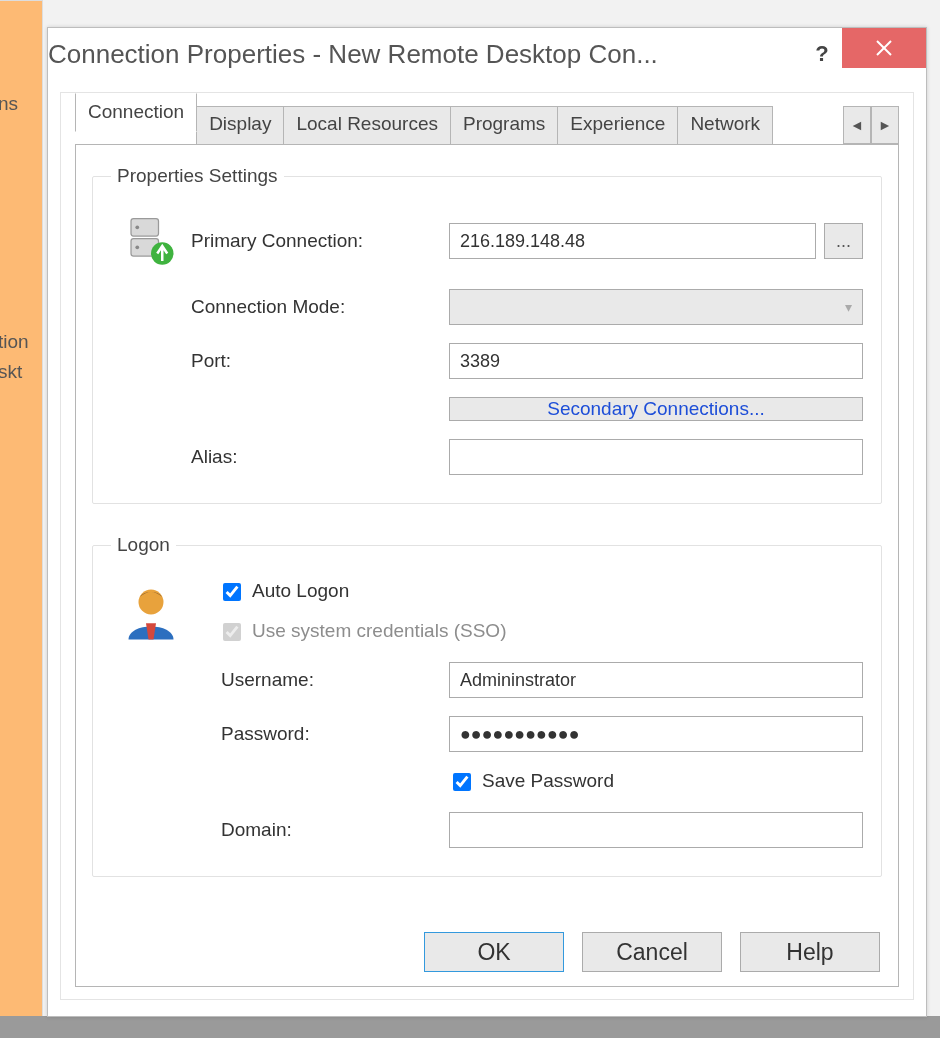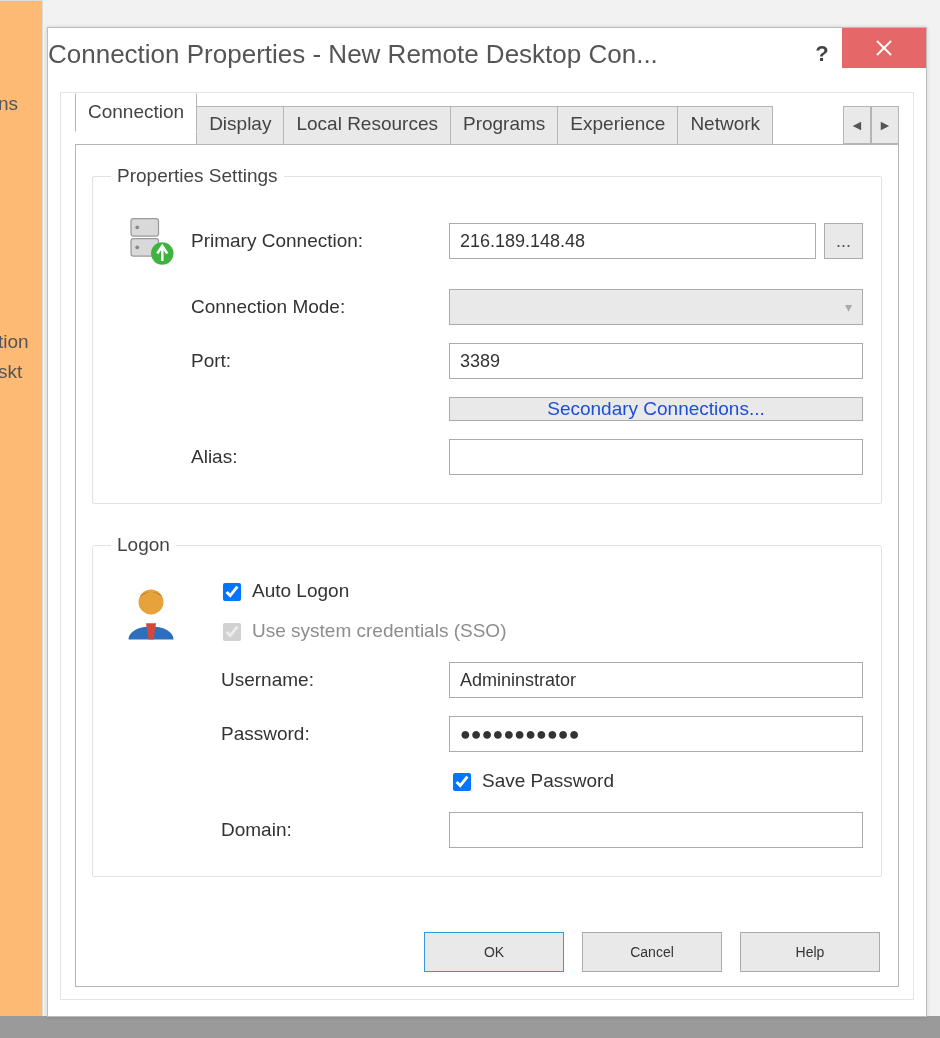--- a/index.html
+++ b/index.html
@@ -175,21 +175,21 @@
   .password-focus{border:1px solid var(--focus-border);outline:none;}
 
   .buttonbar{
     position:absolute;right:18px;bottom:14px;
     display:flex;gap:18px;
   }
   .dlgbtn{
     width:140px;height:40px;
     border:1px solid var(--field-border);
     background:#e9e9e9;
-    font-size:14px;color:#333;
+    font-size:23px;color:#333;
     cursor:pointer;
   }
   .dlgbtn.primary{border:1px solid var(--ok-border);}
 
   
   .server-icon{width:60px;height:60px;}
   .user-icon{width:60px;height:60px;}
 </style>
 </head>
 <body>

